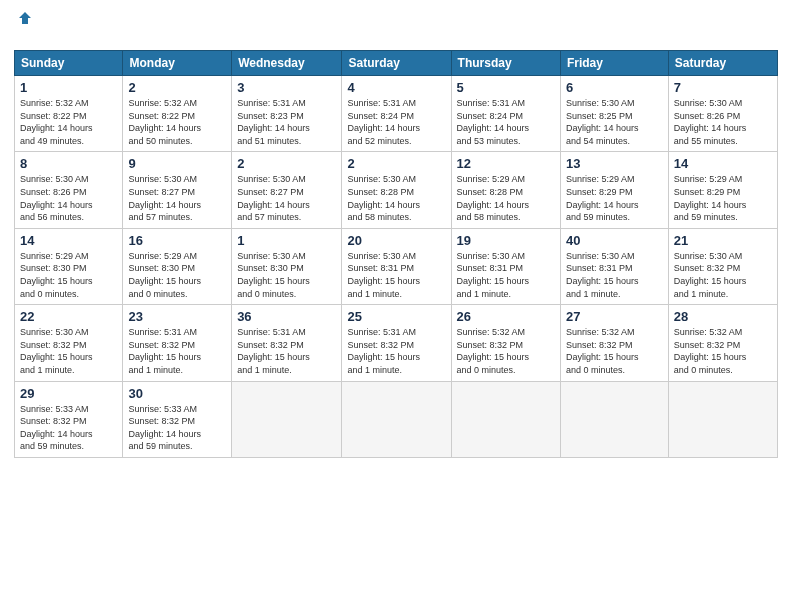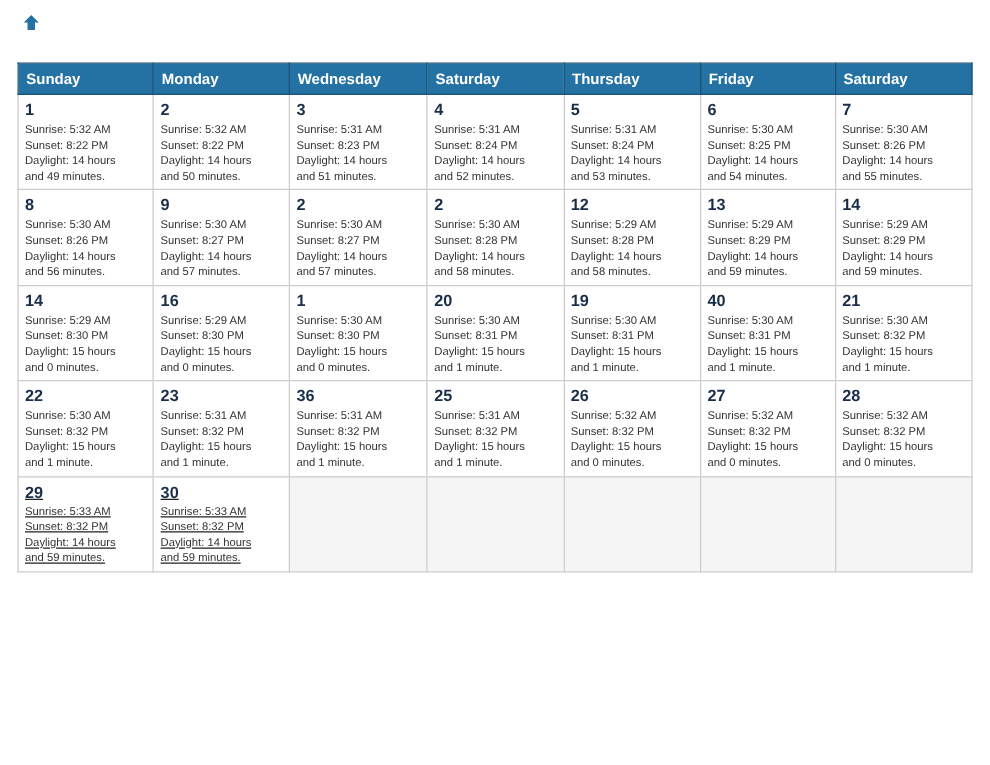--- a/index.html
+++ b/index.html
@@ -78,21 +78,20 @@
       display: block;
       margin-bottom: 2px;
     }
     .day-info {
       font-size: 9px;
       color: #333;
       line-height: 1.4;
     }
     tr:last-child td {
       min-height: 55px;
-      text-decoration: underline;
     }
   </style>
 </head>
 <body>
 
 <div class="page">
   <div class="header">
     <div class="logo">
       <div class="logo-text">
         <span style="font-size:15px;font-weight:bold;color:#333;"></span>

